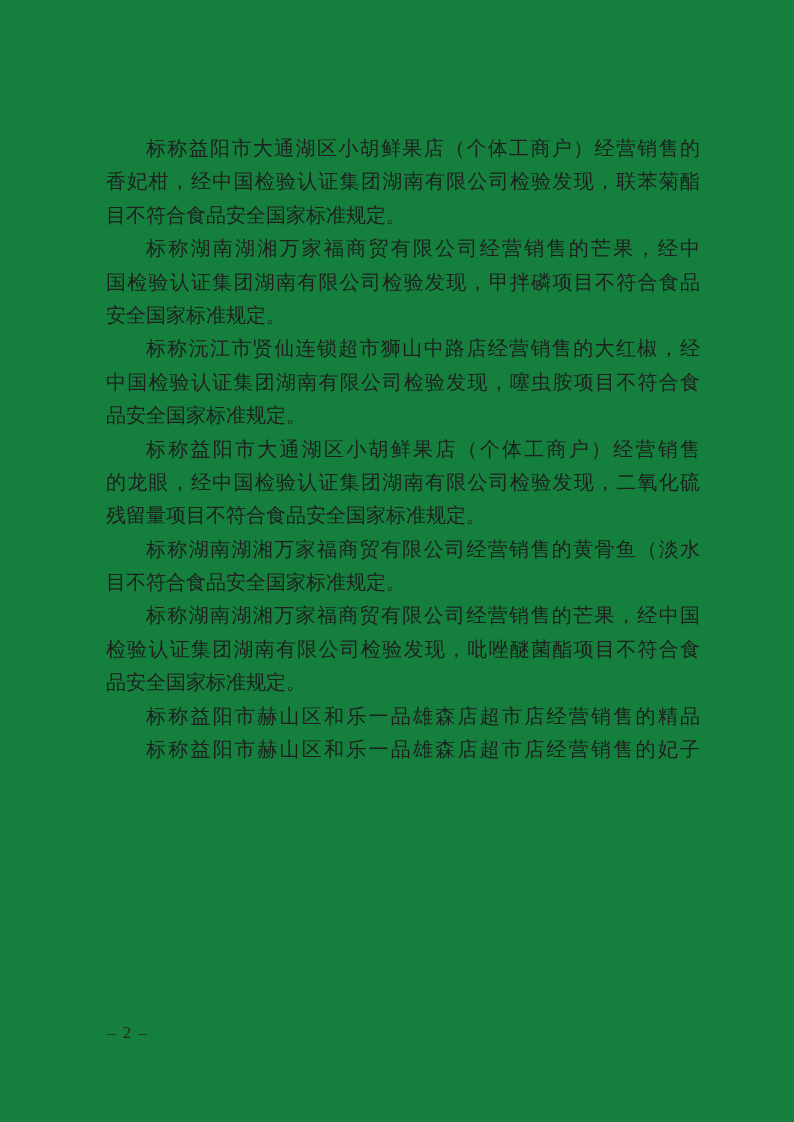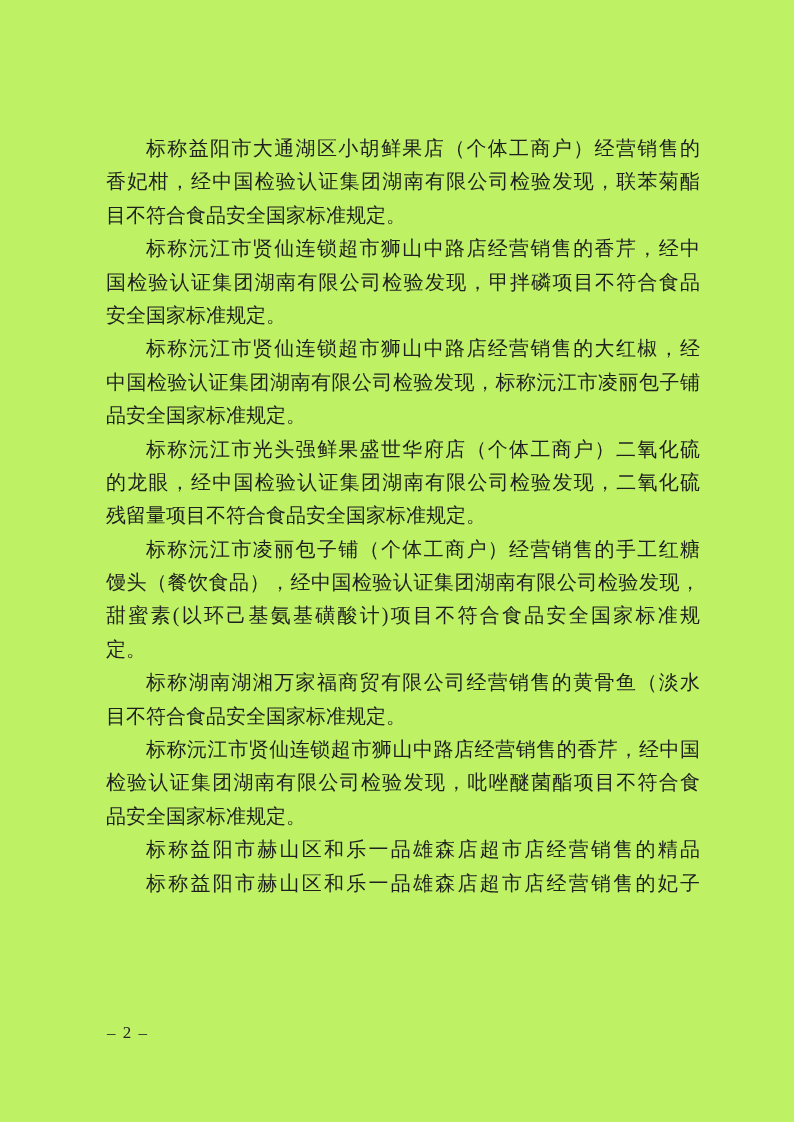--- a/index.html
+++ b/index.html
@@ -13,21 +13,21 @@
     position: relative;
     font-family: "Liberation Serif", "DejaVu Serif", serif;
     color: #1f1f1f;
     overflow: hidden;
   }
   .page {
     position: absolute;
     left: 0; top: 0;
     width: 794px;
     height: 1122px;
-    background: #bef264;
+    background: #15803d;
   }
   .content {
     position: absolute;
     left: 106px;
     top: 132px;
     width: 594px;
   }
   .para {
     margin: 0;
     padding: 0;
@@ -62,46 +62,40 @@
 <body>
 
 <div class="page">
   <div class="content" id="body-text">
       <div class="para">
         <div class="line first">标称益阳市大通湖区小胡鲜果店（个体工商户）经营销售的</div>
         <div class="line">香妃柑，经中国检验认证集团湖南有限公司检验发现，联苯菊酯</div>
         <div class="line lastline">目不符合食品安全国家标准规定。</div>
       </div>
       <div class="para">
-        <div class="line first">标称沅江市贤仙连锁超市狮山中路店经营销售的香芹，经中</div>
+        <div class="line first">标称湖南湖湘万家福商贸有限公司经营销售的芒果，经中</div>
         <div class="line">国检验认证集团湖南有限公司检验发现，甲拌磷项目不符合食品</div>
         <div class="line lastline">安全国家标准规定。</div>
       </div>
       <div class="para">
         <div class="line first">标称沅江市贤仙连锁超市狮山中路店经营销售的大红椒，经</div>
-        <div class="line">中国检验认证集团湖南有限公司检验发现，标称沅江市凌丽包子铺</div>
+        <div class="line">中国检验认证集团湖南有限公司检验发现，噻虫胺项目不符合食</div>
         <div class="line lastline">品安全国家标准规定。</div>
       </div>
       <div class="para">
-        <div class="line first">标称沅江市光头强鲜果盛世华府店（个体工商户）二氧化硫</div>
+        <div class="line first">标称益阳市大通湖区小胡鲜果店（个体工商户）经营销售</div>
         <div class="line">的龙眼，经中国检验认证集团湖南有限公司检验发现，二氧化硫</div>
         <div class="line lastline">残留量项目不符合食品安全国家标准规定。</div>
-      </div>
-      <div class="para">
-        <div class="line first">标称沅江市凌丽包子铺（个体工商户）经营销售的手工红糖</div>
-        <div class="line">馒头（餐饮食品），经中国检验认证集团湖南有限公司检验发现，</div>
-        <div class="line">甜蜜素(以环己基氨基磺酸计)项目不符合食品安全国家标准规</div>
-        <div class="line lastline">定。</div>
       </div>
       <div class="para">
         <div class="line first">标称湖南湖湘万家福商贸有限公司经营销售的黄骨鱼（淡水</div>
         <div class="line lastline">目不符合食品安全国家标准规定。</div>
       </div>
       <div class="para">
-        <div class="line first">标称沅江市贤仙连锁超市狮山中路店经营销售的香芹，经中国</div>
+        <div class="line first">标称湖南湖湘万家福商贸有限公司经营销售的芒果，经中国</div>
         <div class="line">检验认证集团湖南有限公司检验发现，吡唑醚菌酯项目不符合食</div>
         <div class="line lastline">品安全国家标准规定。</div>
       </div>
       <div class="para">
         <div class="line first">标称益阳市赫山区和乐一品雄森店超市店经营销售的精品</div>
       </div>
       <div class="para">
         <div class="line first">标称益阳市赫山区和乐一品雄森店超市店经营销售的妃子</div>
       </div>
     </div>

